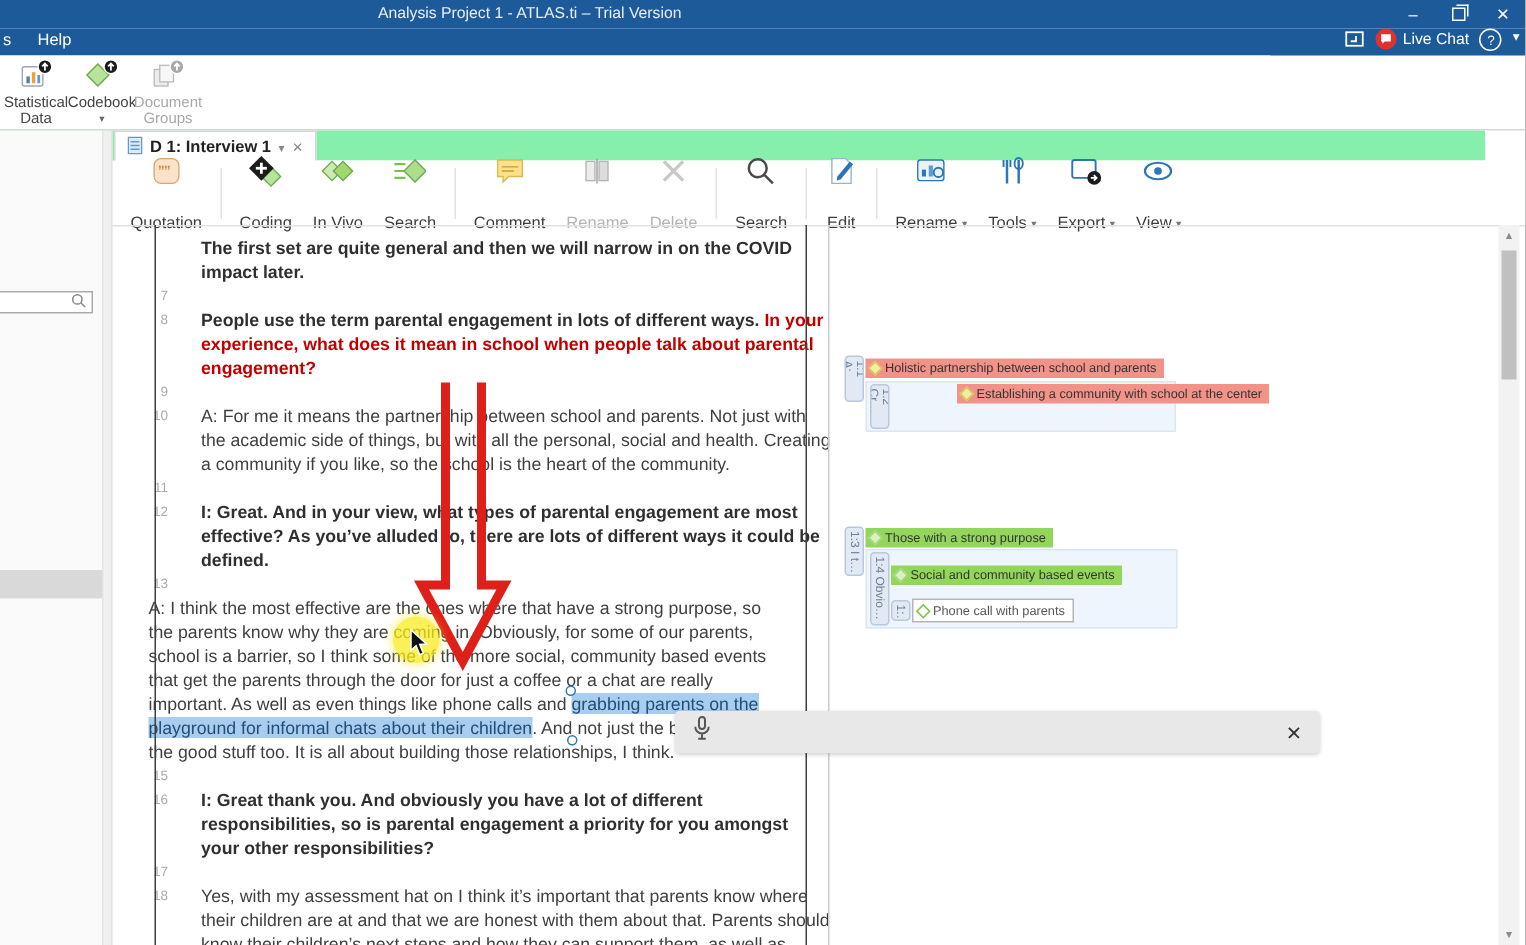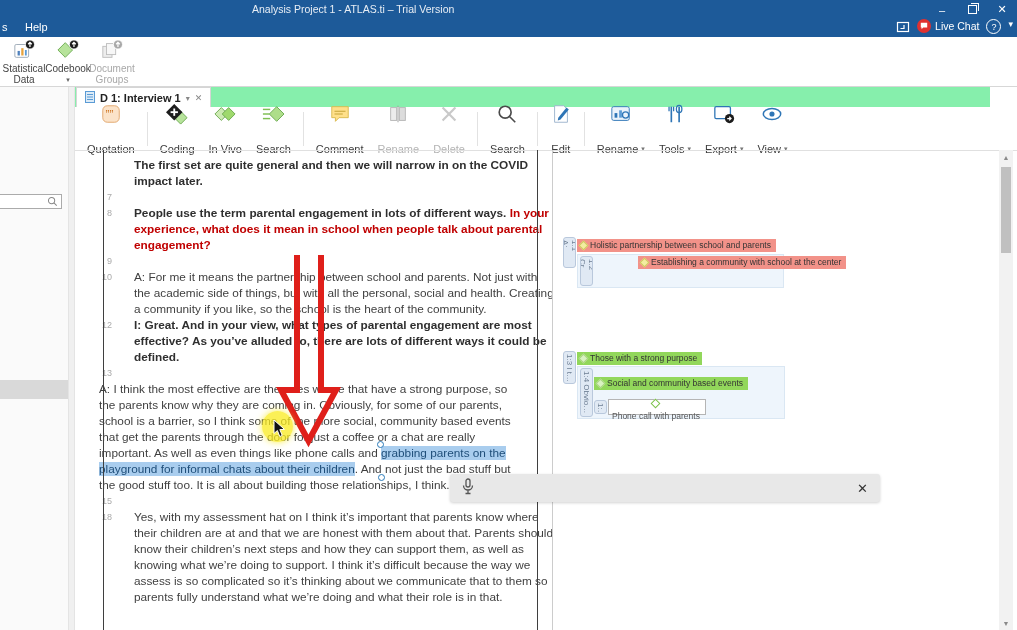--- a/index.html
+++ b/index.html
@@ -67,21 +67,21 @@
   .handle{display:inline-block;width:5px;height:5px;border:1.5px solid #2a7ab9;border-radius:50%;background:#fff;position:absolute;}
   .h-start{left:-4px;top:-5px;}
   .h-end{right:-4px;bottom:-5px;}
 
   
   .qregion{position:absolute;background:#eef5fc;border:1px solid #dae7f3;box-sizing:border-box;z-index:1;}
   .qbar{position:absolute;width:13px;background:#e0e9f4;border:1px solid #b9c8dc;border-radius:3px;box-sizing:border-box;color:#6e7f94;font-size:8px;writing-mode:vertical-rl;display:flex;align-items:center;padding-top:2px;z-index:2;overflow:hidden;}
   .code{position:absolute;height:13px;font-size:8.5px;line-height:13px;display:flex;align-items:center;gap:3px;padding:0 5px 0 3px;color:#333;z-index:2;white-space:nowrap;}
   .code.salmon{background:#f29289;}
   .code.green{background:#92d75b;}
-  .code.white{background:#fff;border:1px solid #b5b5b5;height:14px;color:#555;flex-direction:column;}
+  .code.white{background:#fff;border:1px solid #b5b5b5;height:14px;color:#555;}
   .dmd{width:5px;height:5px;flex:none;transform:rotate(45deg);}
   .code.salmon .dmd{background:#f3eda0;border:1px solid #cfc75f;}
   .code.green .dmd{background:#d9f2c2;border:1px solid #a8d37f;}
   .code.white .dmd{background:#fff;border:1px solid #7cc24a;}
 
   
   .vscroll{position:absolute;left:999px;top:150px;width:14px;bottom:0;background:#f2f2f2;}
   .varrow{position:absolute;left:0;width:14px;height:14px;color:#8a8a8a;font-size:7px;display:flex;align-items:center;justify-content:center;}
   .vthumb{position:absolute;left:2px;top:17px;width:10px;height:86px;background:#c0c0c0;}
 
@@ -383,32 +383,44 @@
       </div>
       <div class="para">
         <span class="pnum">9</span>
         <div class="ptext">&nbsp;</div>
       </div>
       <div class="para">
         <span class="pnum">10</span>
         <div class="ptext"><span class="">A: For me it means the partnership between school and parents. Not just with the academic side of things, but with all the personal, social and health. Creating a community if you like, so the school is the heart of the community.</span></div>
       </div>
       <div class="para">
+        <span class="pnum">11</span>
+        <div class="ptext">&nbsp;</div>
+      </div>
+      <div class="para">
         <span class="pnum">12</span>
         <div class="ptext"><span class="b">I: Great. And in your view, what types of parental engagement are most effective? As you’ve alluded to, there are lots of different ways it could be defined.</span></div>
       </div>
       <div class="para">
         <span class="pnum">13</span>
         <div class="ptext">&nbsp;</div>
       </div>
       <div class="para">
         <div class="ptext"><span class="">A: I think the most effective are the ones where that have a strong purpose, so the parents know why they are coming in. Obviously, for some of our parents, school is a barrier, so I think some of the more social, community based events that get the parents through the door for just a coffee or a chat are really important. As well as even things like phone calls and </span><span class="sel"><span class="handle h-start"></span>grabbing parents on the playground for informal chats about their children<span class="handle h-end"></span></span><span class="">. And not just the bad stuff but the good stuff too. It is all about building those relationships, I think.</span></div>
       </div>
       <div class="para">
         <span class="pnum">15</span>
+        <div class="ptext">&nbsp;</div>
+      </div>
+      <div class="para">
+        <span class="pnum">16</span>
+        <div class="ptext"><span class="b">I: Great thank you. And obviously you have a lot of different responsibilities, so is parental engagement a priority for you amongst your other responsibilities?</span></div>
+      </div>
+      <div class="para">
+        <span class="pnum">17</span>
         <div class="ptext">&nbsp;</div>
       </div>
       <div class="para">
         <span class="pnum">18</span>
         <div class="ptext"><span class="">Yes, with my assessment hat on I think it’s important that parents know where their children are at and that we are honest with them about that. Parents should know their children’s next steps and how they can support them, as well as knowing what we’re doing to support. I think it’s difficult because the way we assess is so complicated so it’s thinking about we communicate that to them so parents fully understand what we’re doing and what their role is in that.</span></div>
       </div>
     </div>
   <div class="vline-black1"></div>
   <div class="vline-black2"></div>
   <div class="vline-gray"></div>

